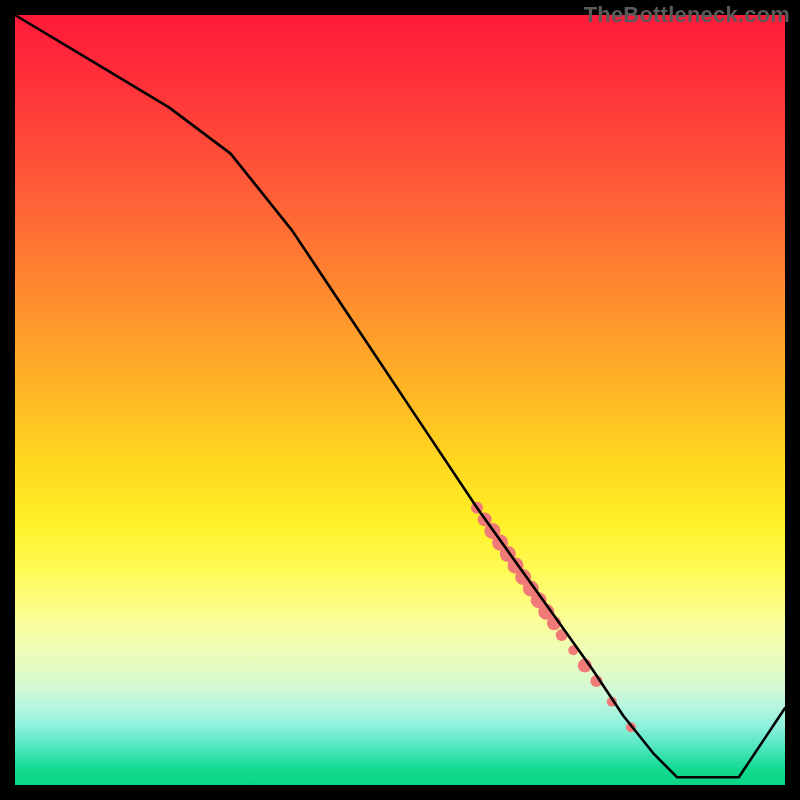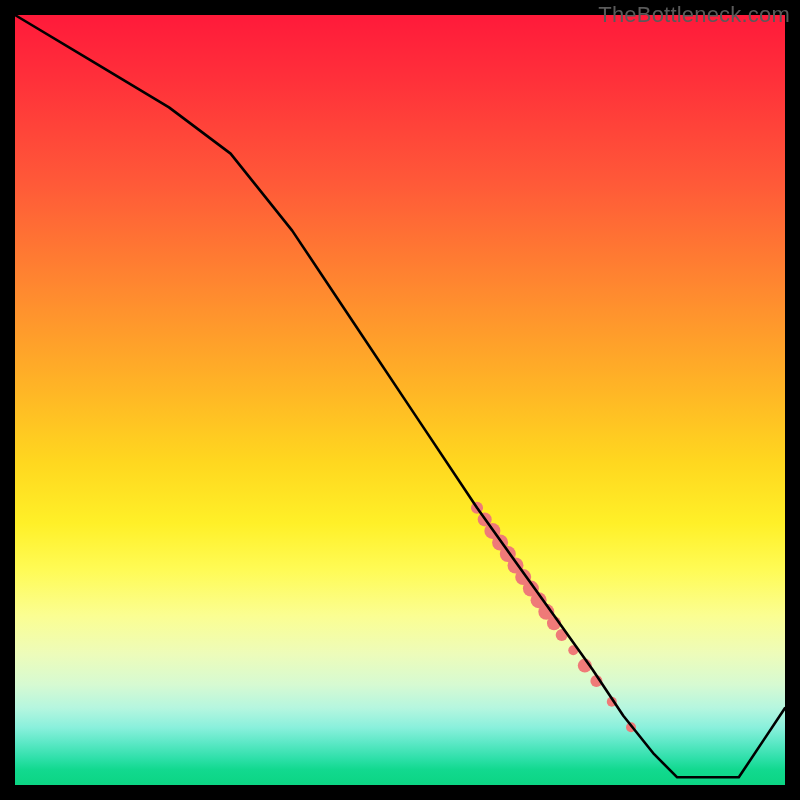--- a/index.html
+++ b/index.html
@@ -43,21 +43,21 @@
       #12d98f 98%,
       #0bd583 100%
     );
   }
   .watermark {
     position: absolute;
     top: 2px;
     right: 10px;
     color: #5a5a5a;
     font-size: 22px;
-    font-weight: 400;
+    font-weight: 700;
     letter-spacing: 0.2px;
     user-select: none;
   }
   svg.curve {
     position: absolute;
     left: 0;
     top: 0;
     width: 770px;
     height: 770px;
     overflow: visible;

